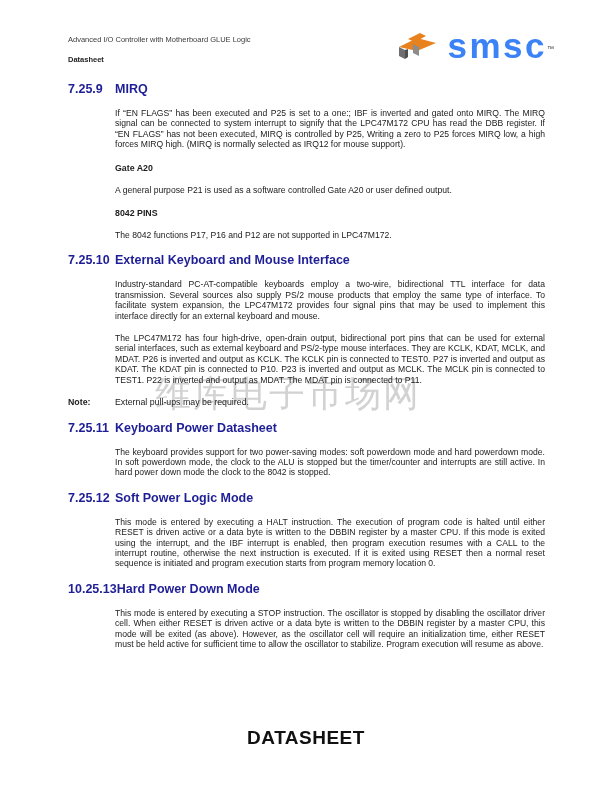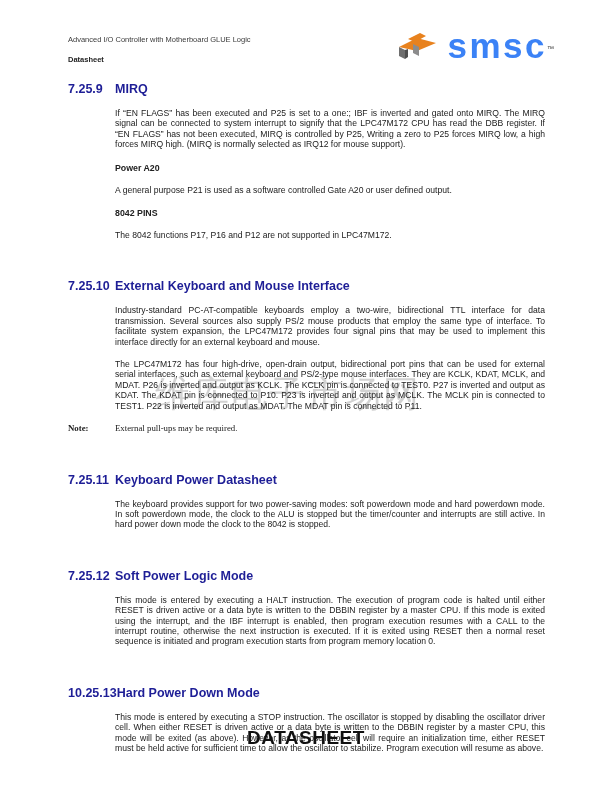--- a/index.html
+++ b/index.html
@@ -13,26 +13,26 @@
             display:flex; justify-content:space-between; align-items:flex-start; z-index:2; }
   .header-left { padding-top:5px; }
   .hdr-line1 { font-size:7.5px; color:#3a3a3a; }
   .hdr-line2 { font-size:7.5px; font-weight:700; color:#222; margin-top:11px; }
   .logo { display:flex; align-items:center; }
   .logo svg { display:block; margin-right:9px; }
   .logo-word { font-size:35px; font-weight:700; letter-spacing:2.5px; color:#3b82f6; line-height:28px; }
   .logo-tm { font-size:7px; color:#333; vertical-align:top; position:relative; top:2px; }
   
   .content { position:absolute; top:70px; left:68px; width:477px; z-index:1; }
-  .sec-heading { display:flex; font-size:12.5px; font-weight:700; color:#1e1e96; margin-top:39px; }
+  .sec-heading { display:flex; font-size:12.5px; font-weight:700; color:#1e1e96; margin-top:13px; }
   .sec-heading.first { margin-top:12px; }
   .sec-num { min-width:47px; }
   .body-p { margin:12px 0 0 47px; font-size:8.6px; line-height:10.4px; text-align:justify; color:#212121; }
   .subhead { margin:13px 0 0 47px; font-size:8.8px; font-weight:700; color:#212121; }
-  .note-row { display:flex; margin-top:12px; font-size:8.8px; line-height:10.4px;font-family:Liberation Serif, serif; }
+  .note-row { display:flex; margin-top:12px; font-size:8.8px; line-height:10.4px; }
   .note-label { min-width:47px; font-weight:700; }
   
   .watermark { position:absolute; left:155px; top:374px; z-index:0;
                font-size:36px; letter-spacing:2px; line-height:40px;
                color:#cbcbcb; opacity:0.85; white-space:nowrap;
                font-family:"DejaVu Sans", sans-serif; }
   
   .footer { position:absolute; top:711px; left:68px; right:67px;
             display:flex; justify-content:space-between; align-items:baseline;
             font-size:7.5px; color:#333; z-index:2; }
@@ -65,21 +65,21 @@
     </div>
   </div>
 
   <div class="content">
 
     <div class="sec-heading first">
       <span class="sec-num">7.25.9</span>
       <span class="sec-title">MIRQ</span>
     </div>
     <p class="body-p">If “EN FLAGS” has been executed and P25 is set to a one:; IBF is inverted and gated onto MIRQ.  The MIRQ signal can be connected to system interrupt to signify that the LPC47M172 CPU has read the DBB register. If “EN FLAGS” has not been executed, MIRQ is controlled by P25, Writing a zero to P25 forces MIRQ low, a high forces MIRQ high. (MIRQ is normally selected as IRQ12 for mouse support).</p>
-    <div class="subhead">Power A20</div>
+    <div class="subhead">Gate A20</div>
     <p class="body-p">A general purpose P21 is used as a software controlled Gate A20 or user defined output.</p>
     <div class="subhead">8042 PINS</div>
     <p class="body-p">The 8042 functions P17, P16 and P12 are not supported in LPC47M172.</p>
 
     <div class="sec-heading">
       <span class="sec-num">7.25.10</span>
       <span class="sec-title">External Keyboard and Mouse Interface</span>
     </div>
     <p class="body-p">Industry-standard PC-AT-compatible keyboards employ a two-wire, bidirectional TTL interface for data transmission.  Several sources also supply PS/2 mouse products that employ the same type of interface. To facilitate system expansion, the LPC47M172 provides four signal pins that may be used to implement this interface directly for an external keyboard and mouse.</p>
     <p class="body-p">The LPC47M172 has four high-drive, open-drain output, bidirectional port pins that can be used for external serial interfaces, such as external keyboard and PS/2-type mouse interfaces.  They are KCLK, KDAT, MCLK, and MDAT. P26 is inverted and output as KCLK.  The KCLK pin is connected to TEST0. P27 is inverted and output as KDAT.  The KDAT pin is connected to P10. P23 is inverted and output as MCLK.  The MCLK pin is connected to TEST1.  P22 is inverted and output as MDAT.  The MDAT pin is connected to P11.</p>

